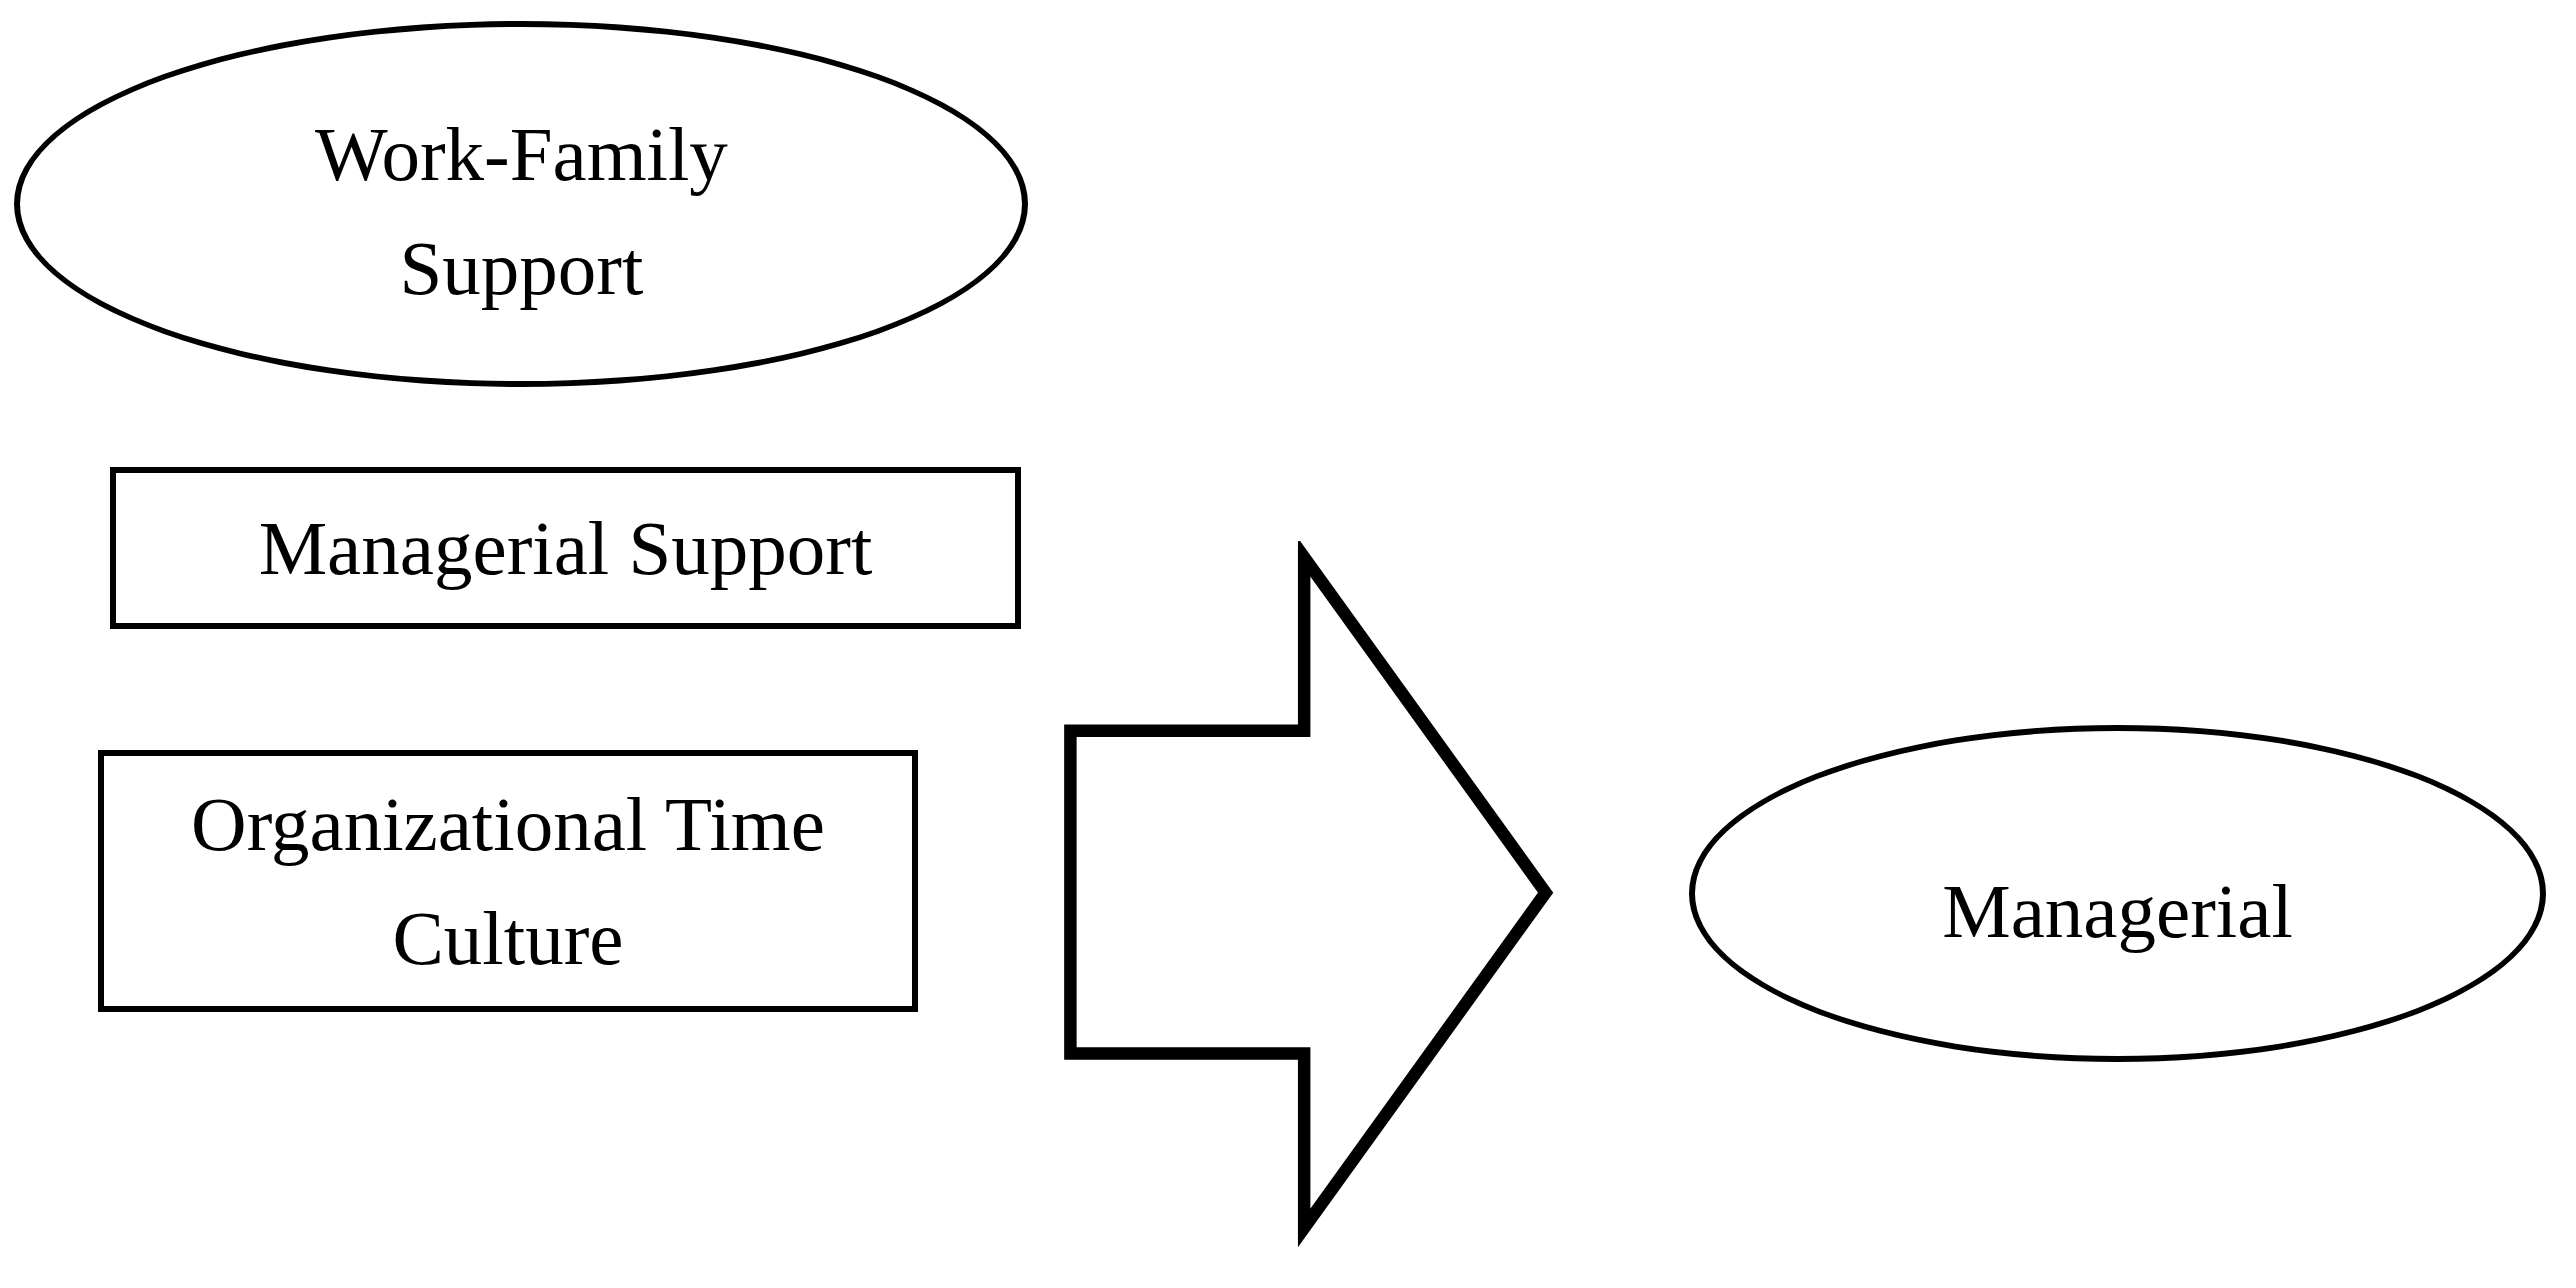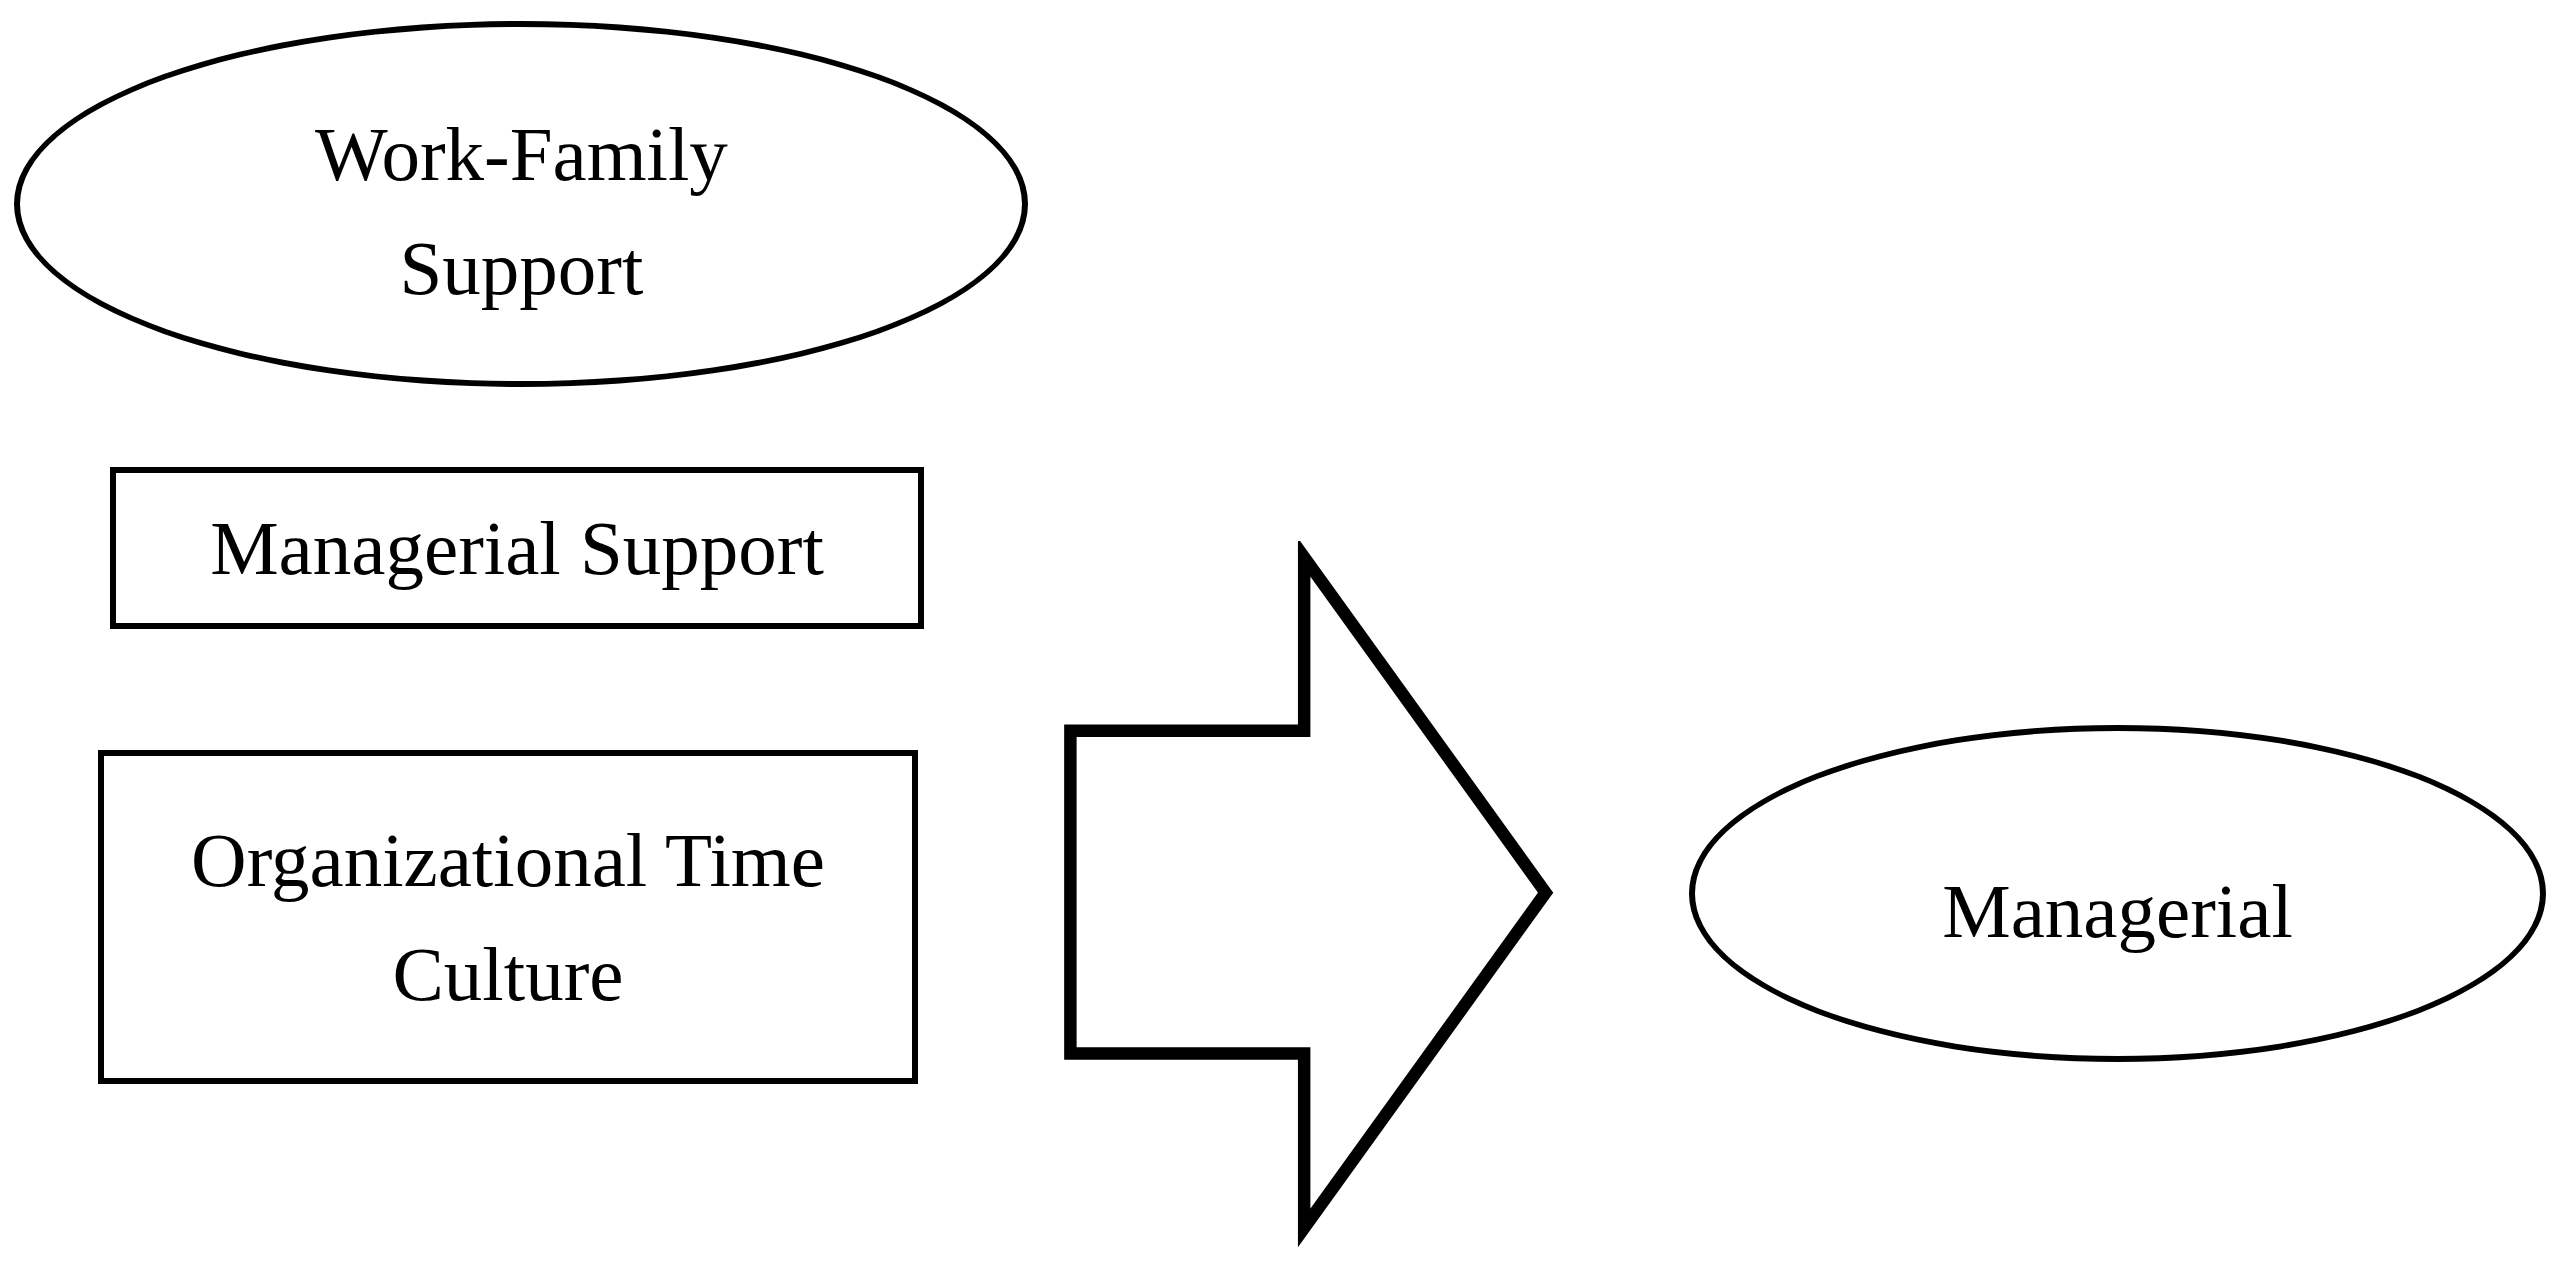--- a/index.html
+++ b/index.html
@@ -42,28 +42,28 @@
     top: 21px;
     width: 1014px;
     height: 366px;
   }
   .oval-wfc .label { transform: translateY(6.7px); }
 
   
   .box-managerial {
     left: 110px;
     top: 467px;
-    width: 814px;
+    width: 911px;
     height: 162px;
   }
   .box-time {
     left: 98px;
     top: 750px;
     width: 820px;
-    height: 334px;
+    height: 262px;
   }
   .box-career {
     left: 98px;
     top: 1119px;
     width: 825px;
     height: 139px;
   }
 
   
   .oval-job {

